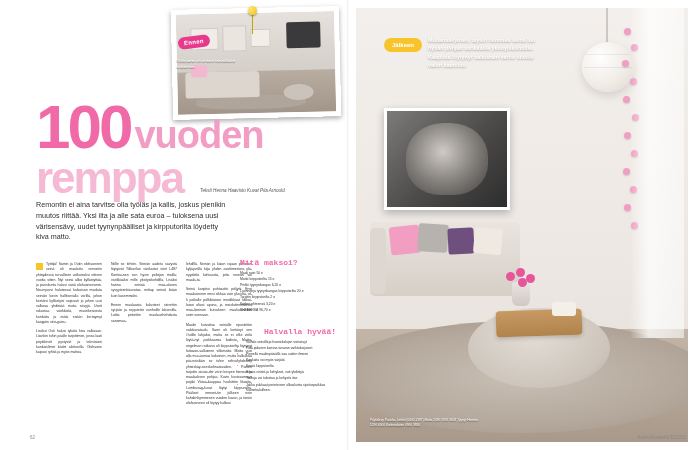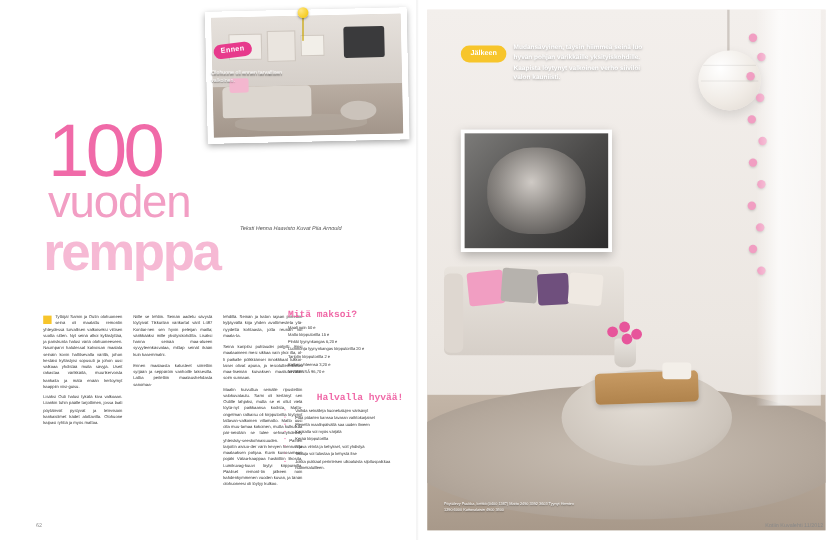--- a/index.html
+++ b/index.html
@@ -76,23 +76,23 @@
     position:absolute;left:176px;top:58px;width:60px;
     color:#ffffff;font-size:4.4px;line-height:1.45;
     z-index:7;text-shadow:0 1px 1px rgba(0,0,0,.55);
   }
 
   
   .headline{
     position:absolute;left:36px;top:100px;width:300px;
   }
   .hl-line1{
-    font-size:62px;line-height:.86;font-weight:normal;
+    font-size:62px;line-height:.86;font-weight:bold;
     color:#f29ec4;letter-spacing:-3px;
-    display:flex;align-items:baseline;flex-direction:column;
+    display:flex;align-items:baseline;
   }
   .hl-100{color:#f06aa8;}
   .hl-euron{font-size:38px;color:#f29ec4;letter-spacing:-1px;margin-left:4px;}
   .hl-line2{
     font-size:44px;line-height:.9;font-weight:bold;color:#f6b9d4;letter-spacing:-2px;margin-top:5px;
   }
   .byline{
     position:absolute;left:200px;top:188px;
     font-size:4.6px;color:#555;font-style:italic;
   }
@@ -250,20 +250,21 @@
     <div class="headline">
       <div class="hl-line1">
         <span class="hl-100">100</span>
         <span class="hl-euron">vuoden</span>
       </div>
       <div class="hl-line2">remppa</div>
     </div>
 
     <div class="byline">Teksti Henna Haavisto  Kuvat Piia Arnould</div>
 
+    <div class="ingress">Remontin ei aina tarvitse olla työläs ja kallis, joskus pienikin muutos riittää. Yksi ilta ja alle sata euroa – tuloksena uusi värisensävy, uudet tyynynpäälliset ja kirpputorilta löydetty kiva matto.</div>
 
     <div class="cols">
       <div class="col">
         <p>
           <span class="dropcap-box"></span>
           <span>Tyttöjä! Samin ja Outin olohuoneen seinä oli maalattu remontin yhteydessä turvallisen valkoiseksi viitisen vuotta sitten. Nyt seinä alkoi kyllästyttää, ja pariskunta halusi väriä olohuoneeseen. Naurnparvi halutessat kalvoisan maalata seinäin kovin hallitsevalla värillä, johon kestäisi kyllästyisi sopusuti ja johon uusi valkoaa yhdistää muita sävyjä. Useit rakastaa värikkäitä, muurikervoista kankaita ja mätä enään kertoymyt kaappiin viisi-guisu.</span>
         </p>
         <p>Lisäksi Outi halusi tykätä kiva valkoaan. Liiankin tuhin päälle tarjottimen, jossa laati pöytälevöt pystyvät ja televisioin kankaislimet kädet alottavilla. Olohuone kaipasi ryhtiä ja myös mattoa.</p>
       </div>
       <div class="col">

